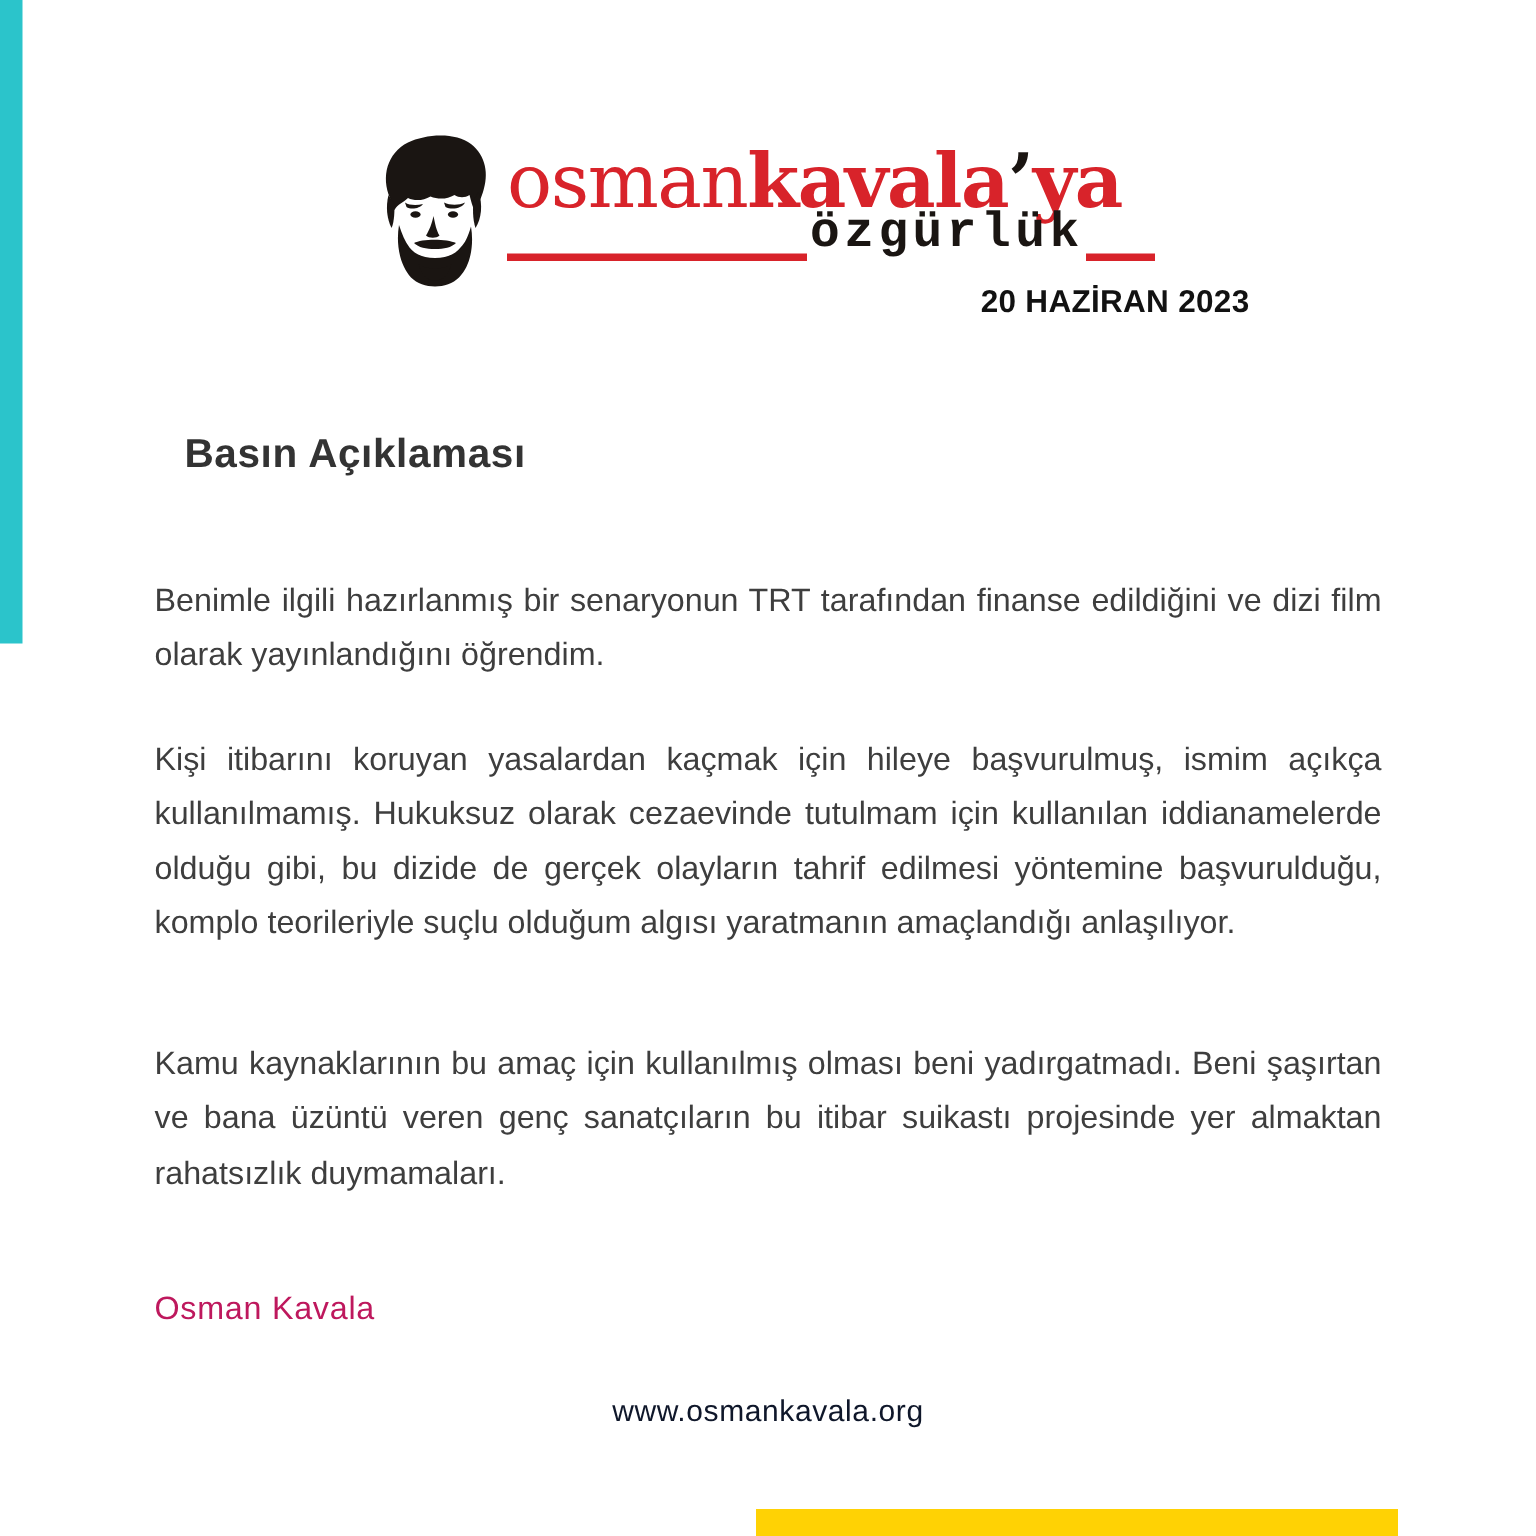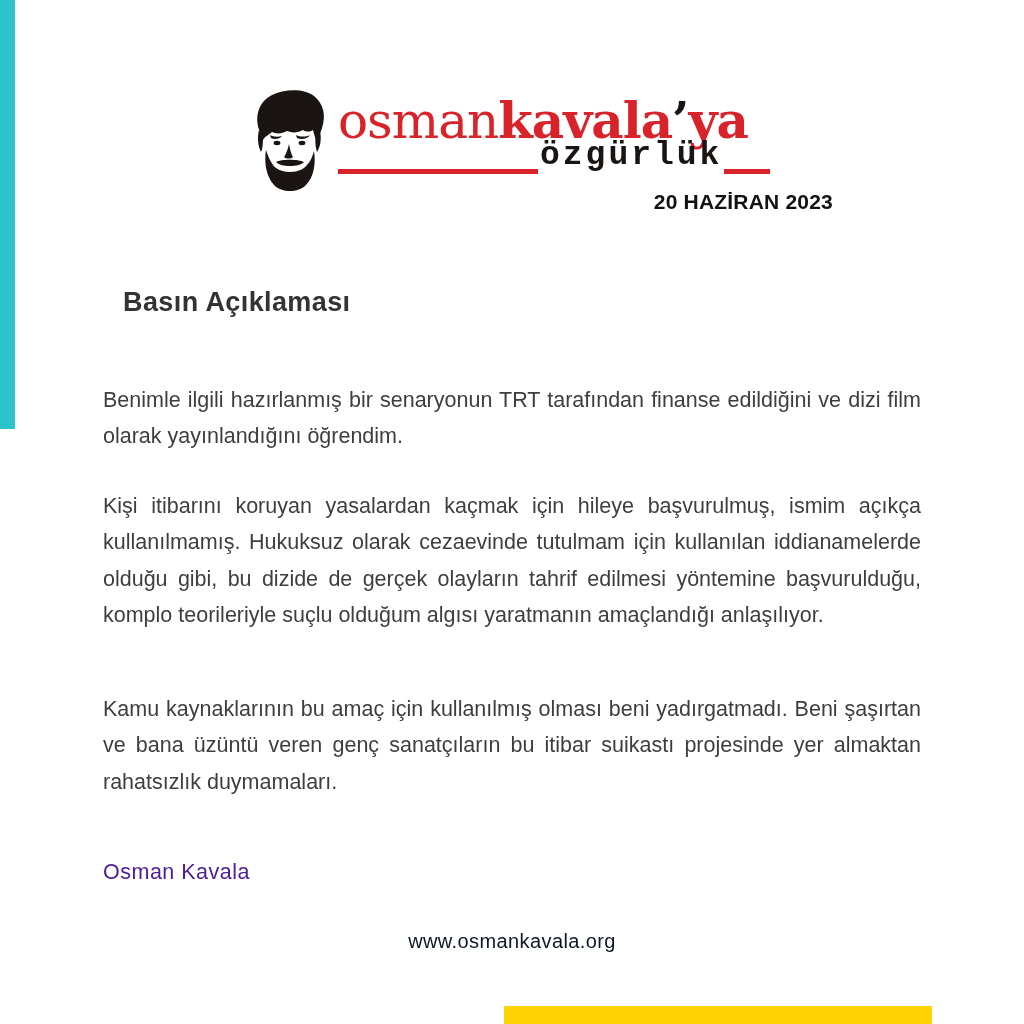--- a/index.html
+++ b/index.html
@@ -62,21 +62,21 @@
     position:absolute; left:103px; width:818px;
     font-size:21.5px; line-height:36.4px; color:#3E3E3E;
     text-align:justify;
   }
   .para-1 { top:382px; }
   .para-2 { top:488px; }
   .para-3 { top:691px; }
 
   .signature {
     position:absolute; left:103px; top:860px;
-    font-size:21.5px; color:#4c1d95; letter-spacing:0.5px;
+    font-size:21.5px; color:#be185d; letter-spacing:0.5px;
   }
 
   .website {
     position:absolute; left:0; top:930px; width:1024px;
     text-align:center; font-size:20px; color:#0f172a;
     letter-spacing:0.4px;
   }
 </style>
 </head>
 <body>

